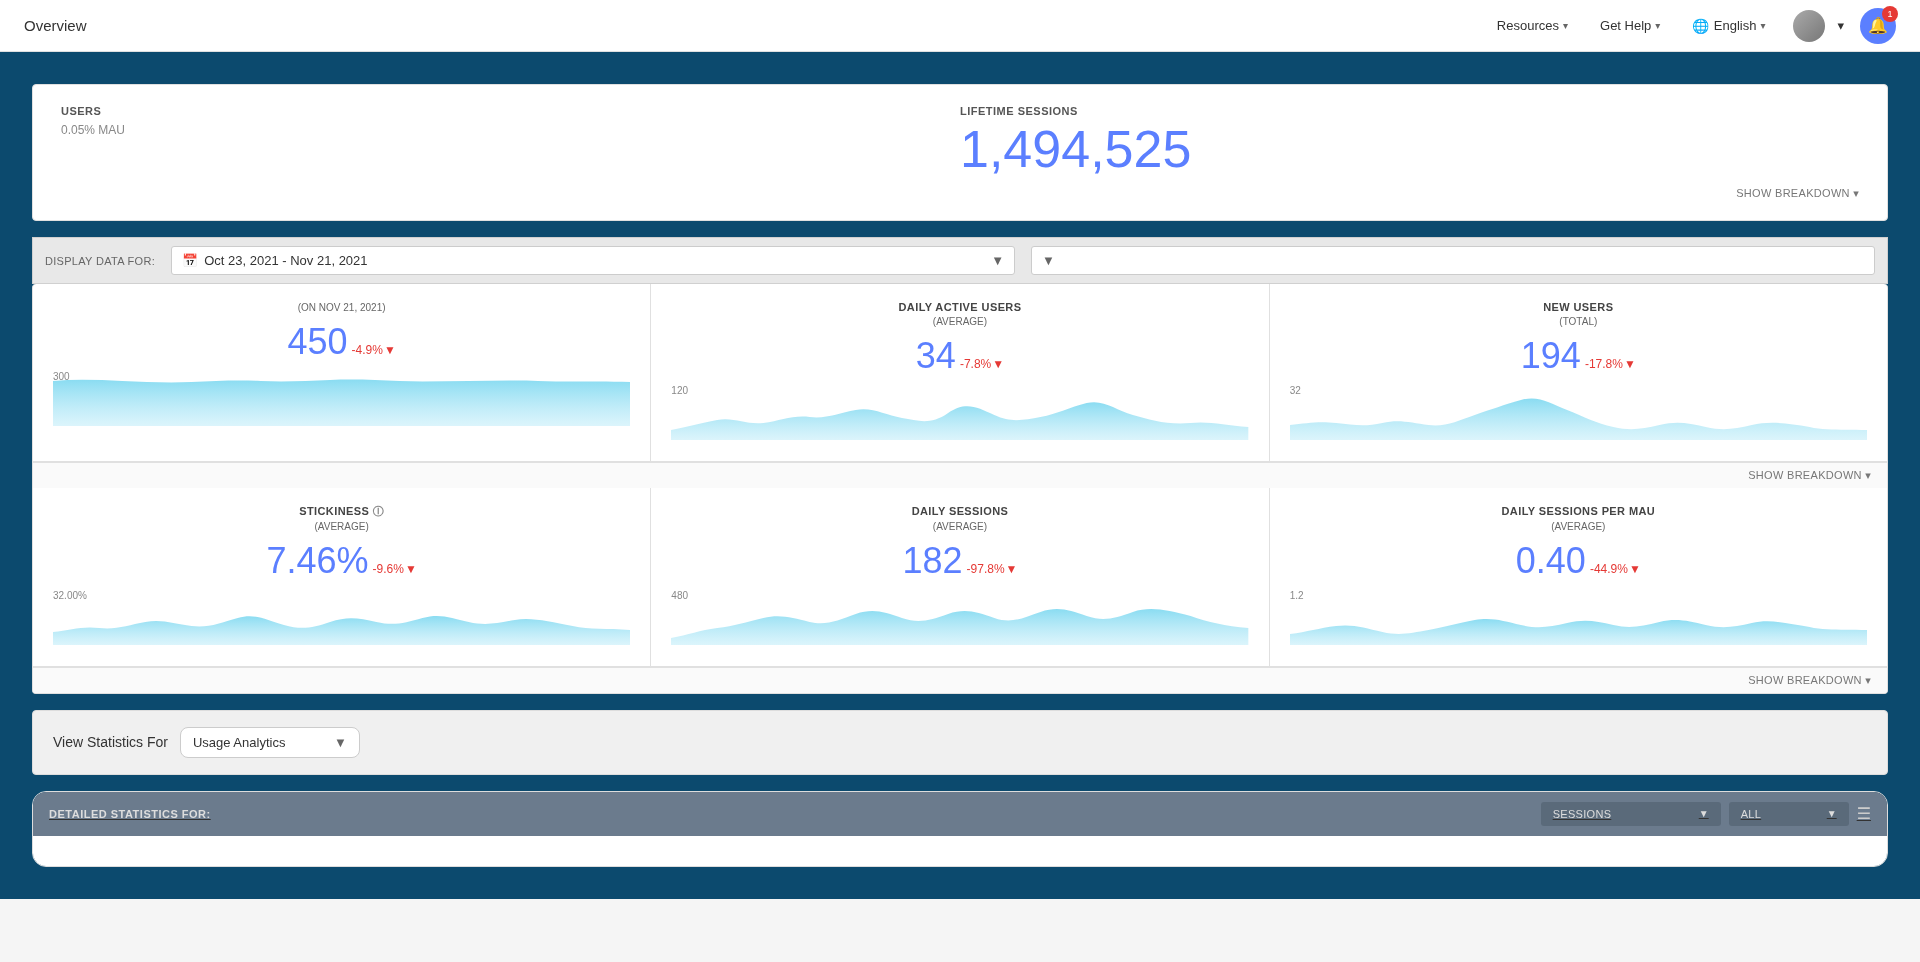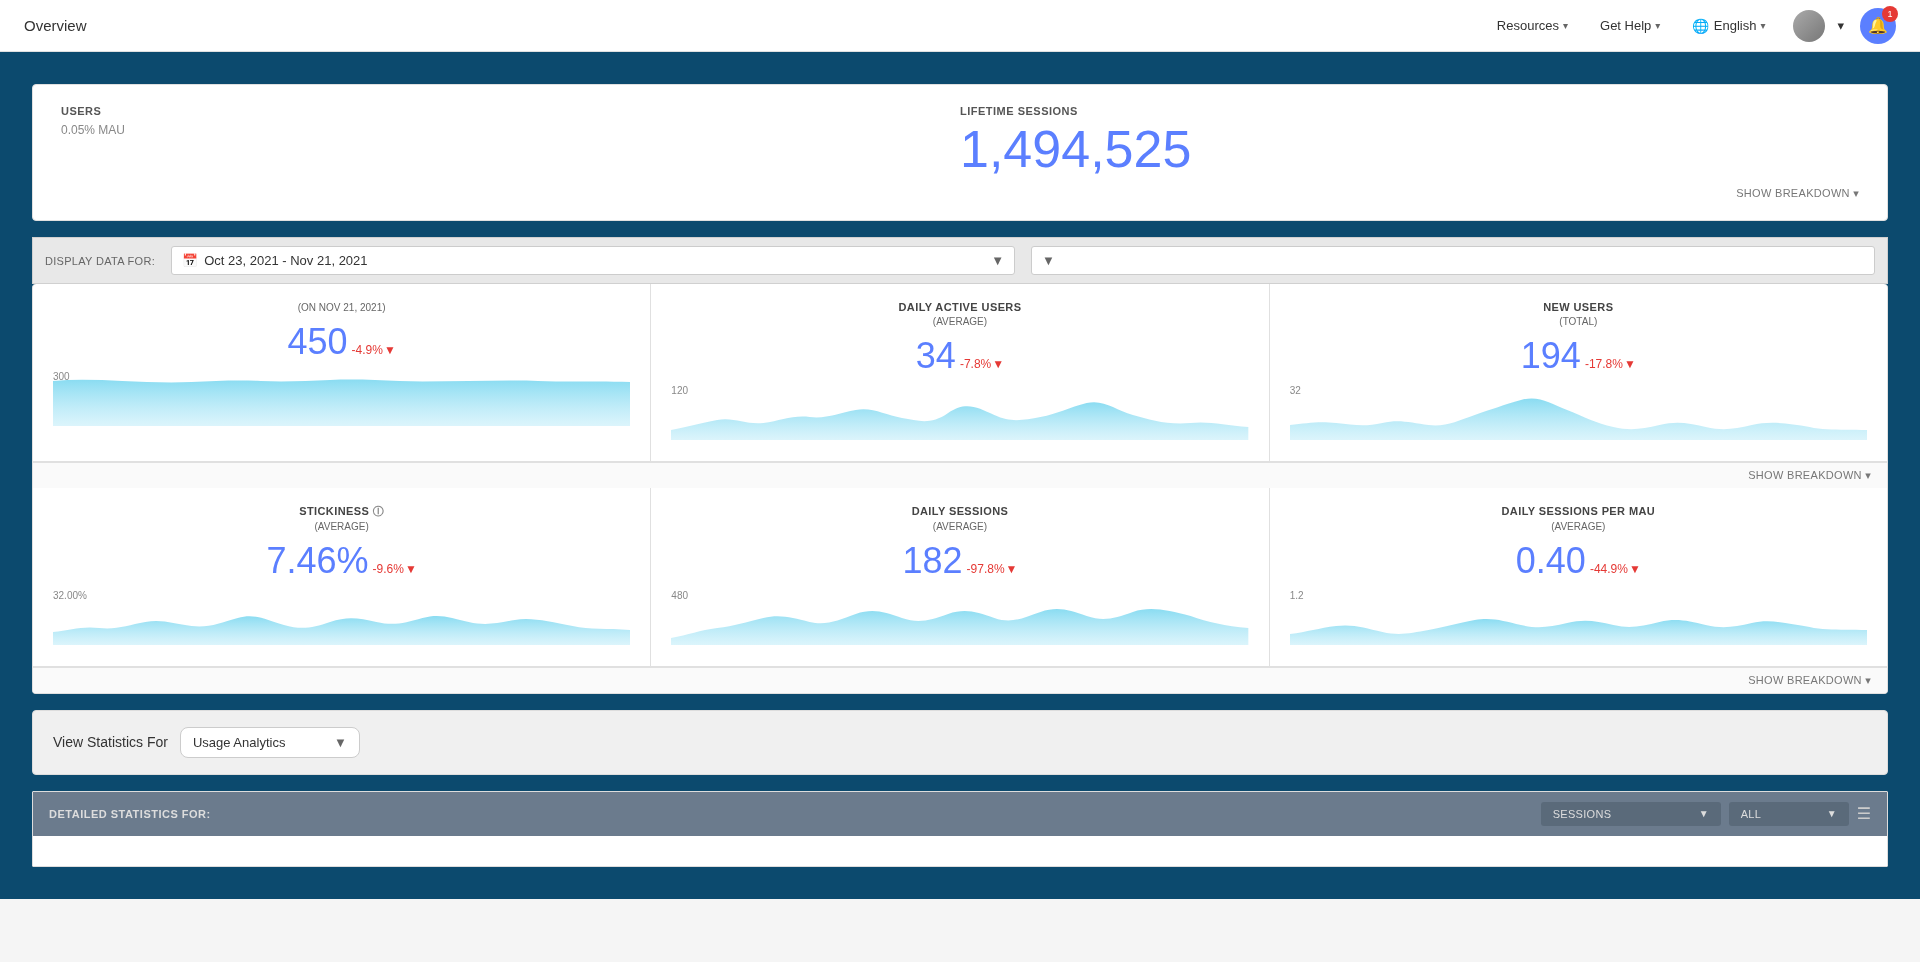--- a/index.html
+++ b/index.html
@@ -133,21 +133,21 @@
     .view-stats-select {
       display: flex; align-items: center; gap: 6px;
       background: #fff; border: 1px solid #ccc; border-radius: 8px;
       padding: 7px 12px; cursor: pointer; min-width: 180px;
     }
     .view-stats-select-text { font-size: 13px; color: #333; flex: 1; }
     .view-stats-select .arrow { color: #666; }
 
     
     .detailed-stats {
-      margin: 0 16px 16px; border: 1px solid #ddd; border-radius: 1px; overflow: hidden;
+      margin: 0 16px 16px; border: 1px solid #ddd; border-radius: 14px; overflow: hidden; text-decoration: underline;
     }
     .detailed-stats-header {
       background: #6b7b8d; color: #ddd; display: flex; align-items: center;
       padding: 10px 16px; gap: 0;
     }
     .detailed-stats-title {
       font-size: 11px; font-weight: 700; letter-spacing: 0.5px; text-transform: uppercase; flex: 1;
     }
     .detailed-stats-sessions {
       display: flex; align-items: center; gap: 6px;

